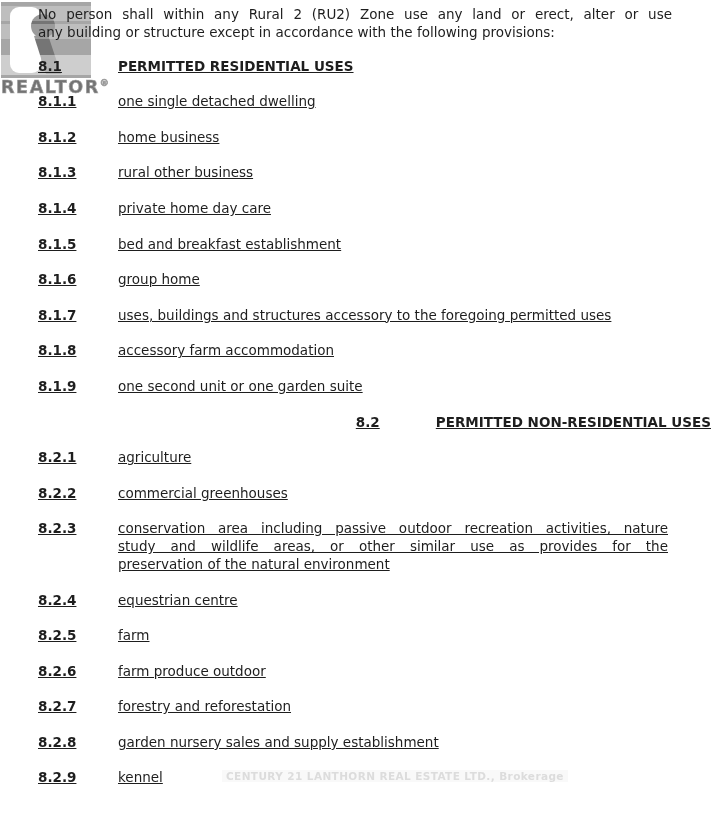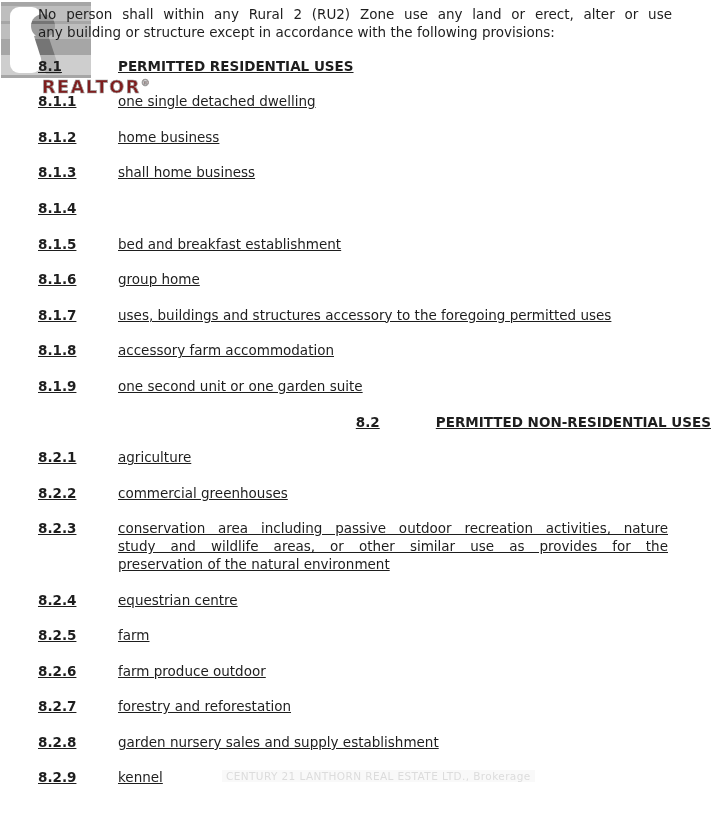--- a/index.html
+++ b/index.html
@@ -21,39 +21,38 @@
     z-index: 0;
   }
   .realtor-word {
     position: absolute;
     top: 77px;
     left: 1px;
     z-index: 0;
     font-size: 17.5px;
     font-weight: bold;
     letter-spacing: 1.6px;
-    color: #7f1d1d;
+    color: #737373;
     -webkit-text-stroke: 0.7px #9f9f9f;
     white-space: nowrap;
-    padding-left: 41px;
   }
   .realtor-word sup {
     font-size: 9px;
     letter-spacing: 0;
     vertical-align: super;
   }
 
   
   .brokerage {
     position: absolute;
     top: 770px;
     left: 222px;
     z-index: 0;
     font-size: 10.5px;
-    font-weight: normal;
+    font-weight: bold;
     letter-spacing: 0.4px;
     color: #dcdcdc;
     white-space: nowrap;
     background: rgba(0,0,0,0.025);
     padding: 0 4px;
   }
 
   
   .content {
     position: relative;
@@ -106,24 +105,25 @@
     <div class="row">
       <div class="num">8.1.1</div>
       <div>one single detached dwelling</div>
     </div>
     <div class="row">
       <div class="num">8.1.2</div>
       <div>home business</div>
     </div>
     <div class="row">
       <div class="num">8.1.3</div>
-      <div>shall home business</div>
+      <div>rural other business</div>
     </div>
     <div class="row">
       <div class="num">8.1.4</div>
+      <div>private home day care</div>
     </div>
     <div class="row">
       <div class="num">8.1.5</div>
       <div>bed and breakfast establishment</div>
     </div>
     <div class="row">
       <div class="num">8.1.6</div>
       <div>group home</div>
     </div>
     <div class="row">

